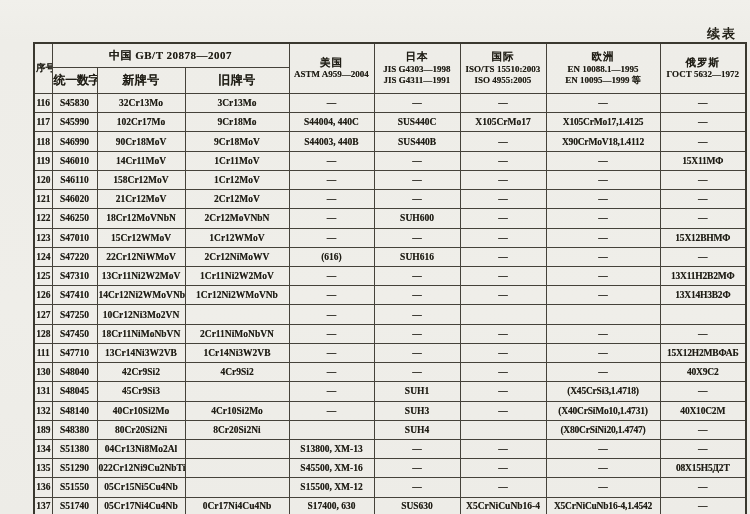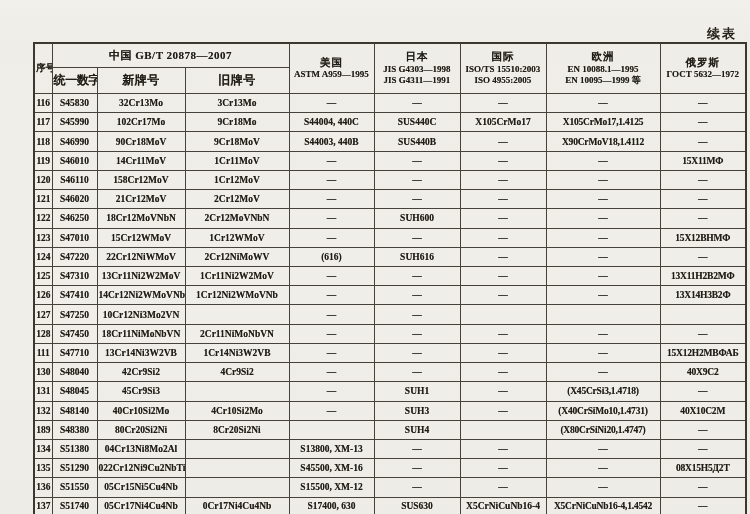--- a/index.html
+++ b/index.html
@@ -61,21 +61,21 @@
         <col style="width:86px">
         <col style="width:114px">
         <col style="width:86px">
     </colgroup>
     <thead>
       <tr>
         <th rowspan="2" class="serial-head">序号</th>
         <th colspan="3" class="h-title">中国 GB/T 20878—2007</th>
         <th rowspan="2" class="h-span">
           <div class="cjk">美国</div>
-          <div>ASTM A959—1995</div>
+          <div>ASTM A959—2004</div>
         </th>
         <th rowspan="2" class="h-span">
           <div class="cjk">日本</div>
           <div>JIS G4303—1998</div>
           <div>JIS G4311—1991</div>
         </th>
         <th rowspan="2" class="h-span">
           <div class="cjk">国际</div>
           <div>ISO/TS 15510:2003</div>
           <div>ISO 4955:2005</div>

